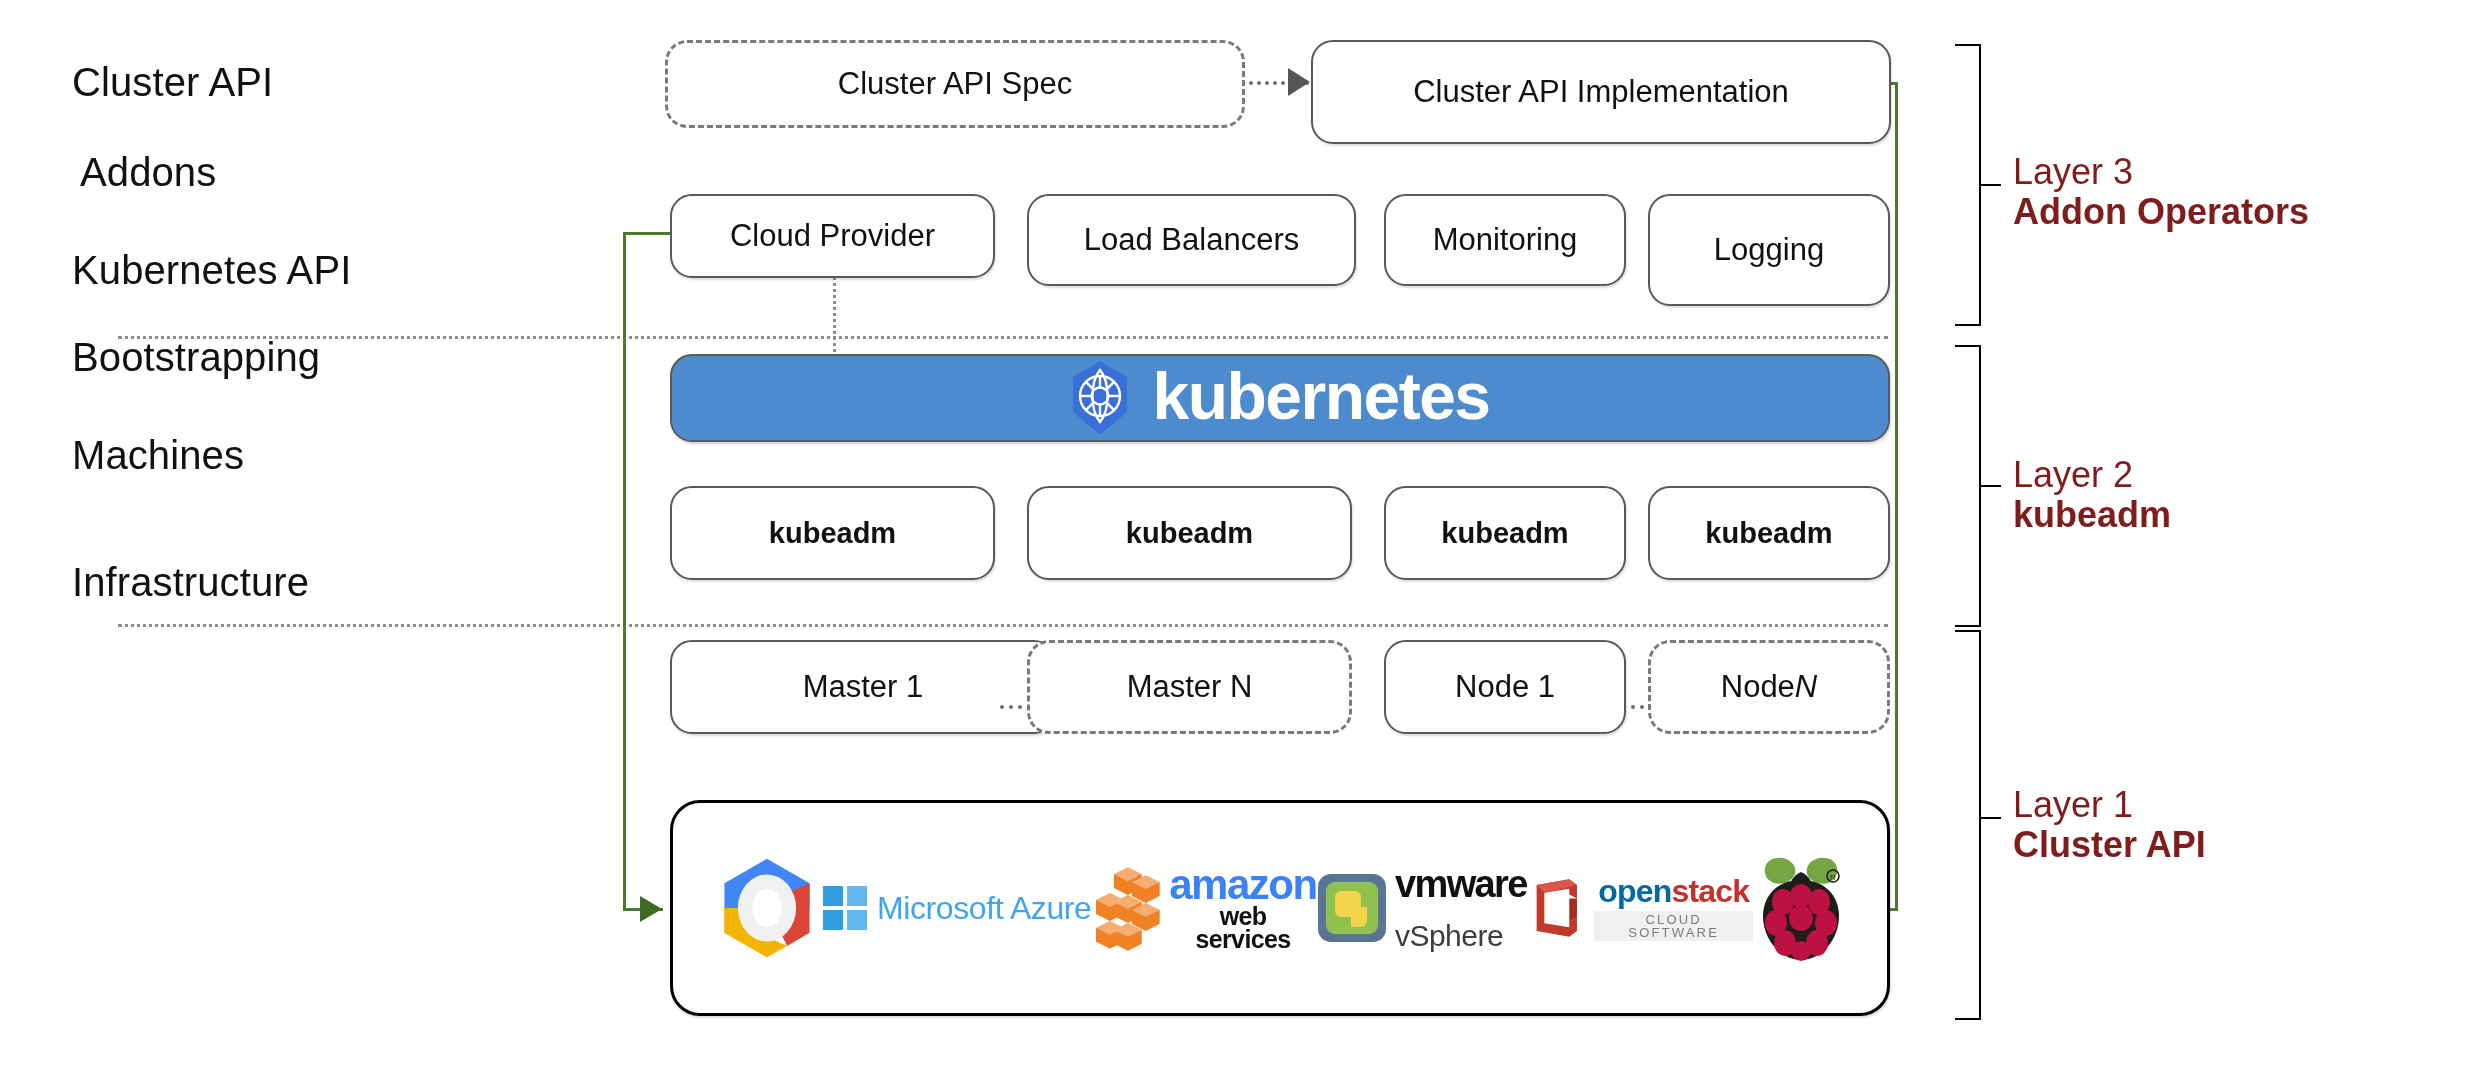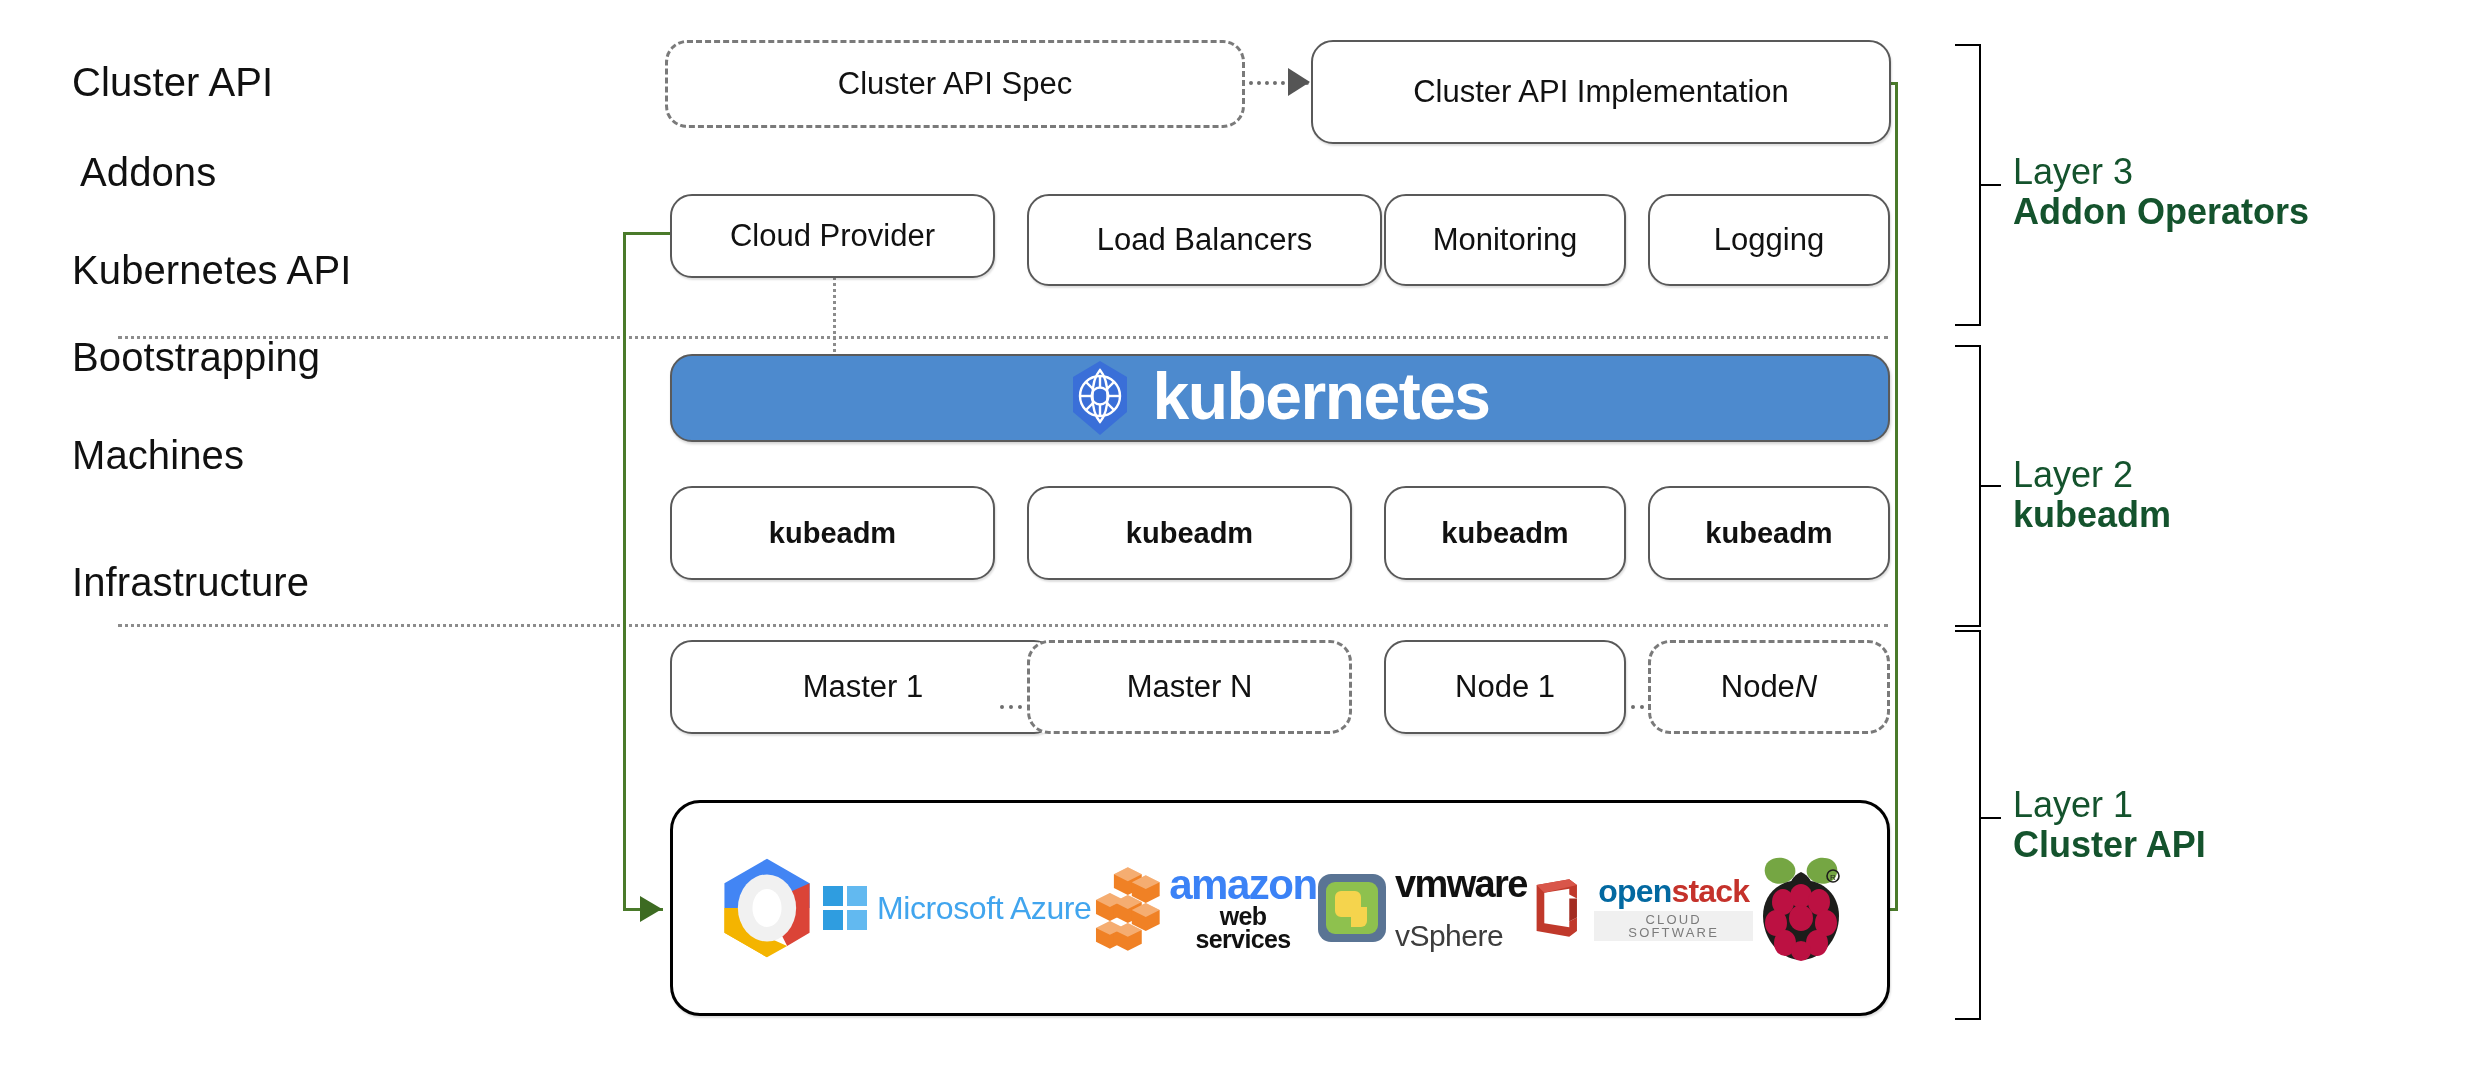--- a/index.html
+++ b/index.html
@@ -127,21 +127,21 @@
   }
   .bracket-nub{
     position:absolute;
     width:22px;height:0;
     border-top:2.5px solid #000;
   }
   .layer-label{
     position:absolute;
     font-size:36px;
     line-height:1.12;
-    color:#14532d;
+    color:#7f1d1d;
     white-space:nowrap;
   }
   .layer-label .strong{font-weight:bold;display:block;}
 
   
   .logo-cell{
     display:flex;
     align-items:center;
     justify-content:center;
     height:120px;
@@ -216,27 +216,27 @@
 
   <div class="box" style="left:1311px;top:40px;width:580px;height:104px;">
     <span>Cluster API Implementation</span>
   </div>
 
   <div class="dline-v" style="left:833px;top:198px;height:160px;"></div>
 
   <div class="box" style="left:670px;top:194px;width:325px;height:84px;">
     <span>Cloud Provider</span>
   </div>
-  <div class="box" style="left:1027px;top:194px;width:355px;height:92px;">
+  <div class="box" style="left:1027px;top:194px;width:329px;height:92px;">
     <span>Load Balancers</span>
   </div>
   <div class="box" style="left:1384px;top:194px;width:242px;height:92px;">
     <span>Monitoring</span>
   </div>
-  <div class="box" style="left:1648px;top:194px;width:242px;height:92px;">
+  <div class="box" style="left:1648px;top:194px;width:242px;height:112px;">
     <span>Logging</span>
   </div>
 
   <div class="k8s-banner" style="left:670px;top:354px;width:1220px;height:88px;">
     <svg width="60" height="76" viewBox="0 0 60 76">
       <path d="M30 1 L57 17 L57 52 L30 75 L3 52 L3 17 Z" fill="#3a6fd8"></path>
       <g stroke="#ffffff" stroke-width="2.4" fill="none">
         <circle cx="30" cy="36" r="20"></circle>
         <circle cx="30" cy="36" r="8.5"></circle>
         <line x1="30" y1="16" x2="30" y2="27.5"></line>

